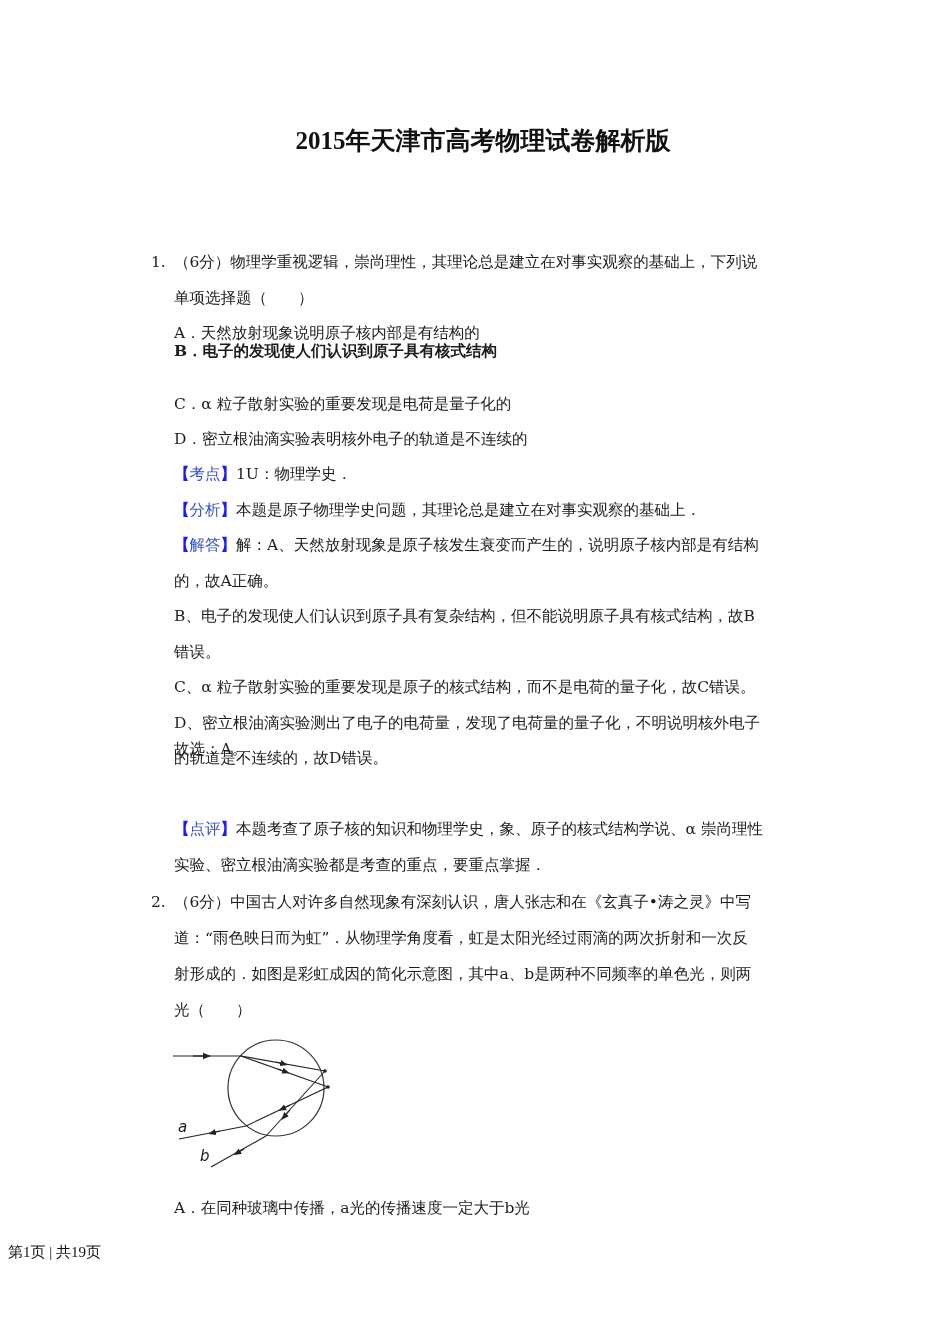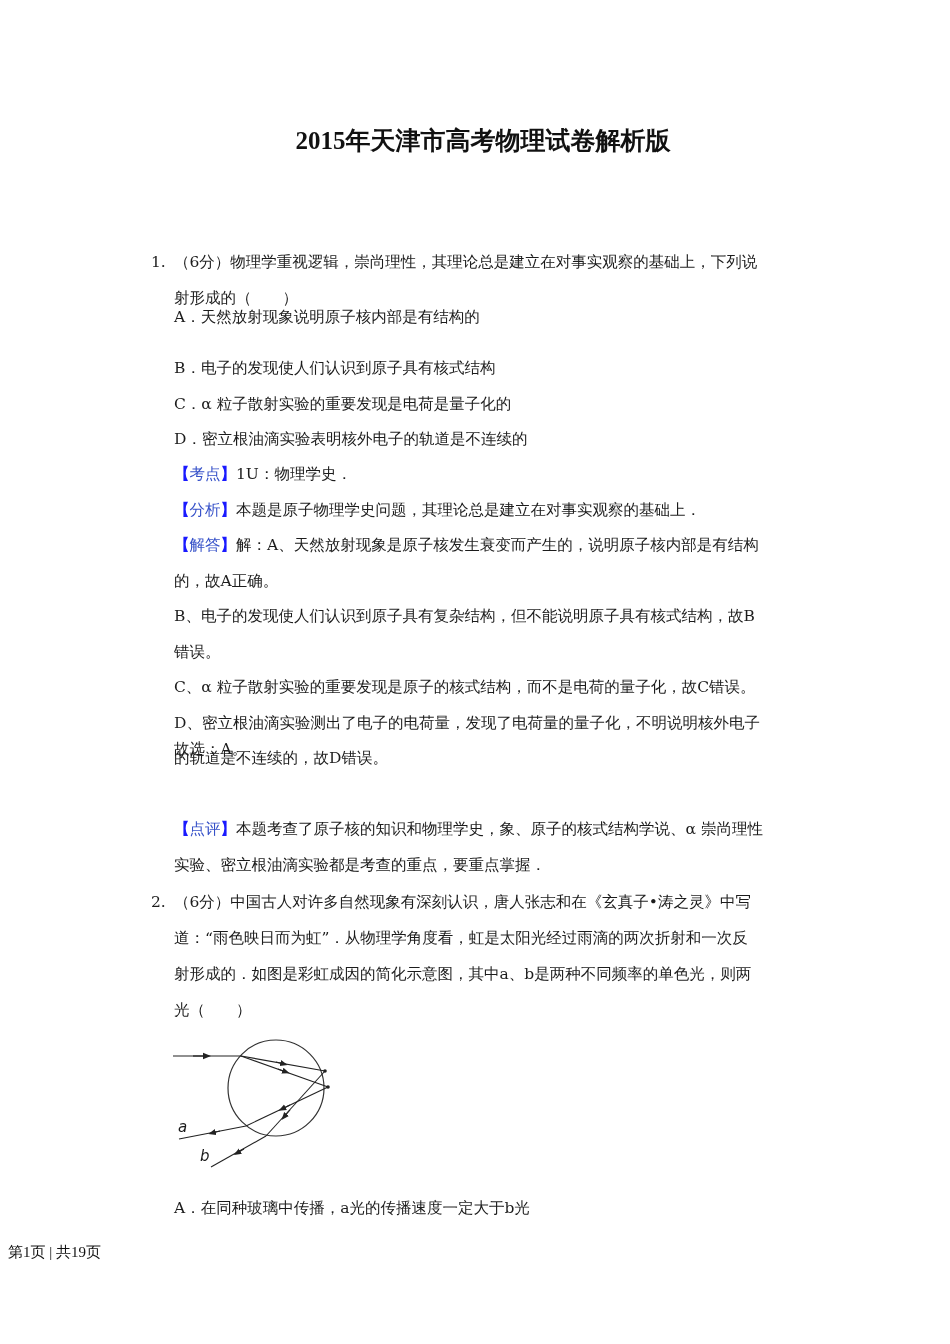--- a/index.html
+++ b/index.html
@@ -24,24 +24,24 @@
 </head>
 <body>
 
 <div class="page">
 
   <div class="title">2015年天津市高考物理试卷解析版</div>
 
   <div>
     <div class="line num" style="top:251px;">1.</div>
     <div class="line" style="top:251px; left:166px;">（6分）物理学重视逻辑，崇尚理性，其理论总是建立在对事实观察的基础上，下列说</div>
-    <div class="line indent" style="top:287px;">射形成的（　　）</div>
+    <div class="line indent" style="top:287px;">单项选择题（　　）</div>
 
-    <div class="line indent" style="top:306px;">A．天然放射现象说明原子核内部是有结构的</div>
-    <div class="line indent" style="top:357px;">B．电子的发现使人们认识到原子具有核式结构</div>
+    <div class="line indent" style="top:322px;">A．天然放射现象说明原子核内部是有结构的</div>
+    <div class="line indent" style="top:340px;font-weight:bold;">B．电子的发现使人们认识到原子具有核式结构</div>
     <div class="line indent" style="top:393px;">C．α 粒子散射实验的重要发现是电荷是量子化的</div>
     <div class="line indent" style="top:428px;">D．密立根油滴实验表明核外电子的轨道是不连续的</div>
 
     <div class="line indent" style="top:463px;">
       <span class="tag"><span class="br">【</span><span>考点</span><span class="br">】</span></span><span>1U：物理学史．</span>
     </div>
     <div class="line indent" style="top:499px;">
       <span class="tag"><span class="br">【</span><span>分析</span><span class="br">】</span></span><span>本题是原子物理学史问题，其理论总是建立在对事实观察的基础上．</span>
     </div>
     <div class="line indent" style="top:534px;">

